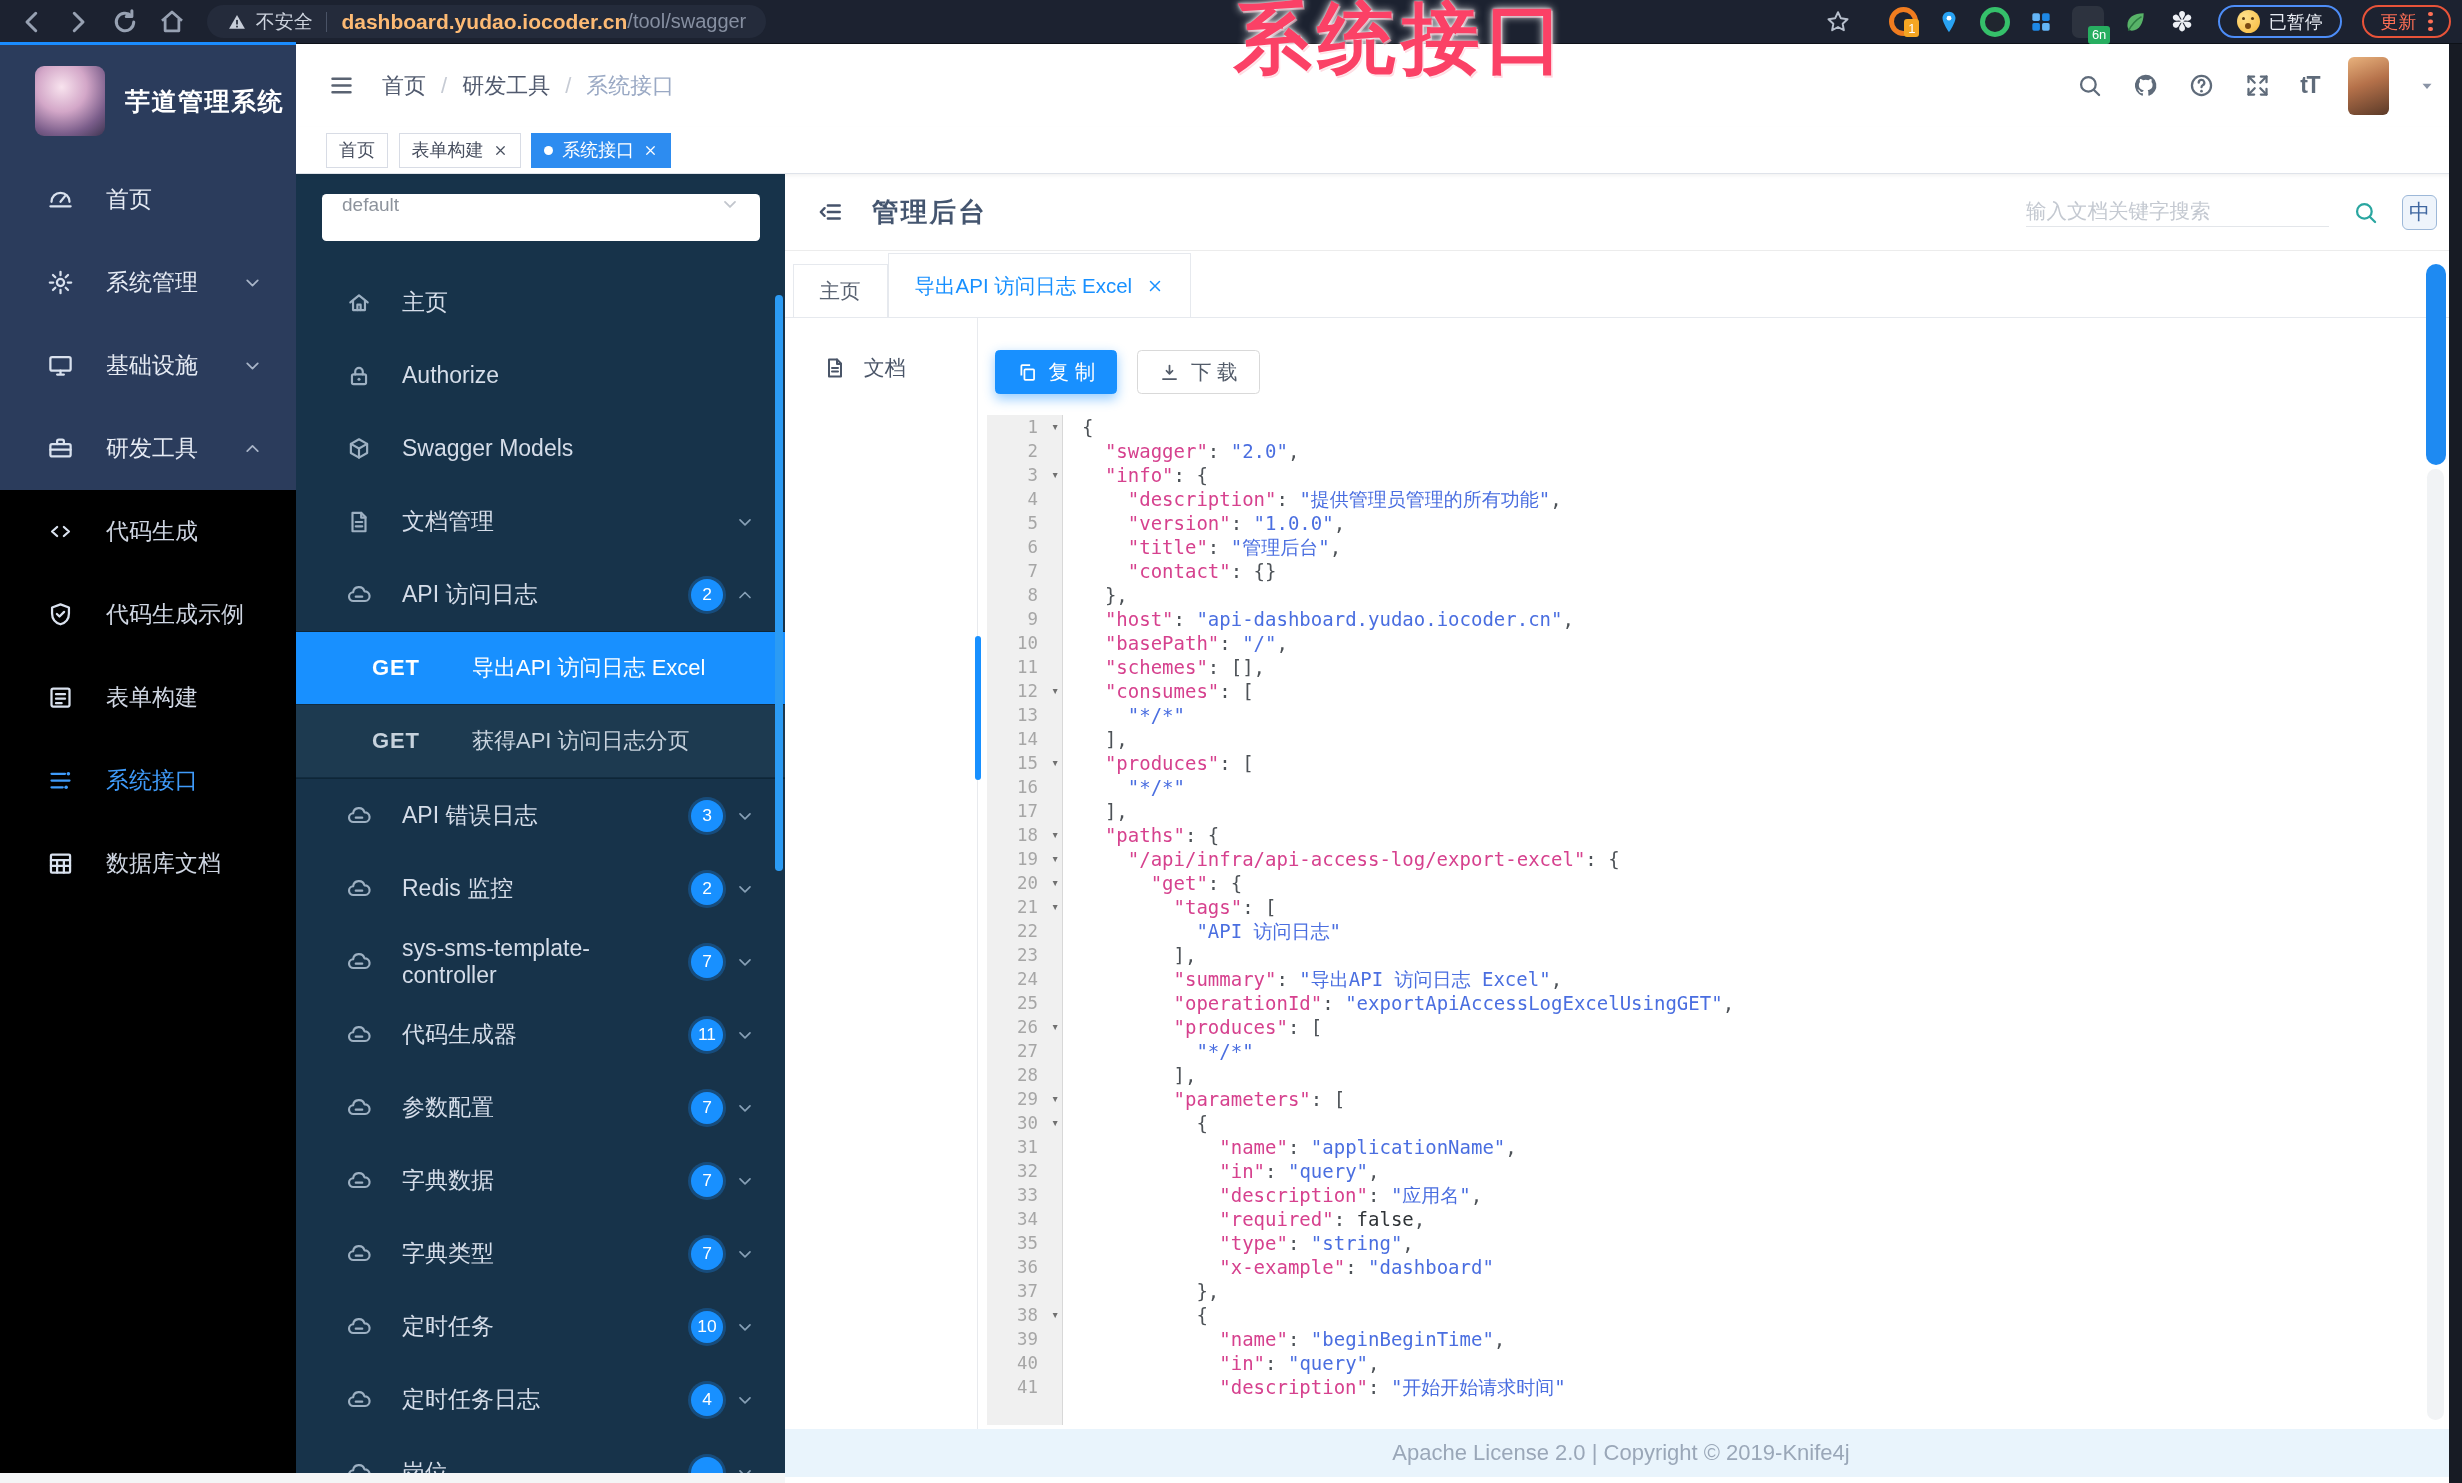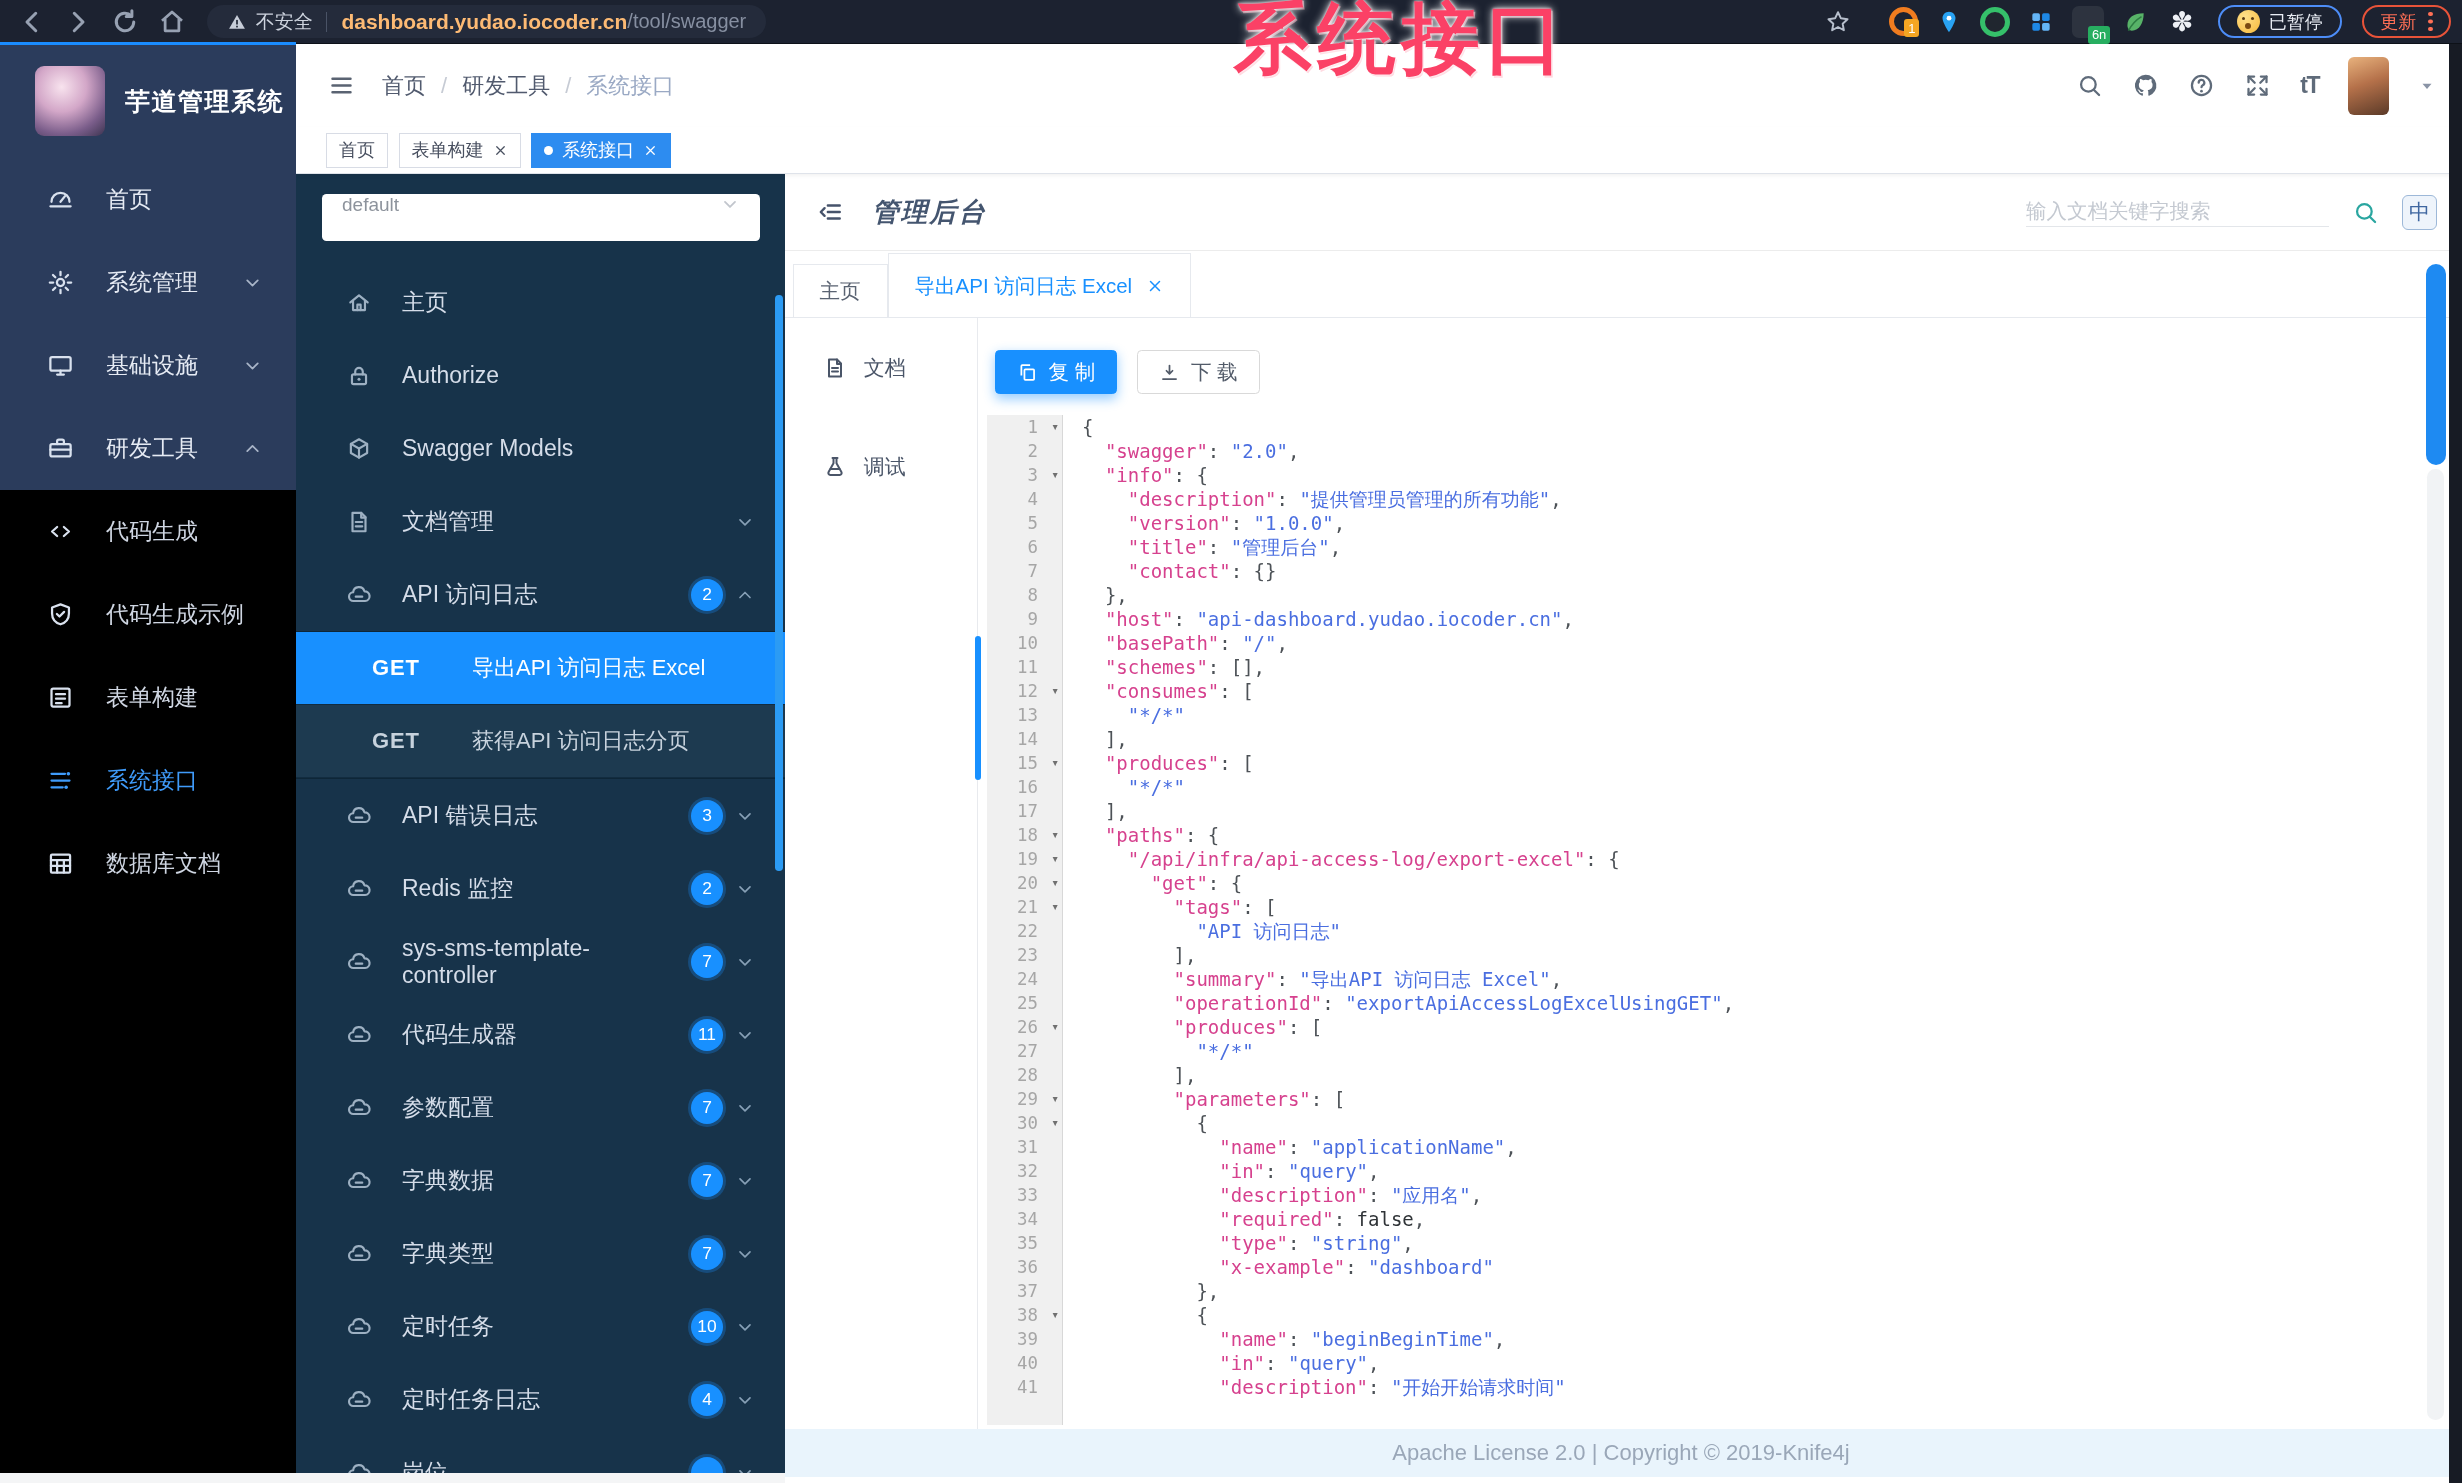--- a/index.html
+++ b/index.html
@@ -87,21 +87,21 @@
 .schildren{border-top:1.5px solid #0e2637;border-bottom:1.5px solid #0e2637;}
 .schild{height:73px;display:flex;align-items:center;padding-left:76px;background:#1d3a50;color:#c7d2dd;font-size:22px;border-bottom:0.8px solid #122c40;}
 .schild .method{width:100px;font-weight:700;letter-spacing:0.8px;}
 .schild.sel{background:#1890ff;color:#fff;}
 .spanel-scroll{position:absolute;right:2.3px;top:121px;width:7.6px;height:576px;background:#2b9bf4;border-radius:3.8px;}
 
 
 .doc{position:absolute;left:785px;top:174px;width:1664px;height:1309px;background:#fff;z-index:3;}
 .doc-header{position:absolute;left:0;top:0;right:0;height:77px;border-bottom:1.5px solid #ececec;display:flex;align-items:center;}
 .doc-fold{margin-left:32px;width:26px;height:26px;color:#46536b;flex:0 0 auto;}
-.doc-title{margin-left:29px;font-size:26.5px;color:#44556f;font-weight:700;letter-spacing:2.3px;font-style:italic;}
+.doc-title{margin-left:29px;font-size:26.5px;color:#44556f;font-weight:700;letter-spacing:2.3px;}
 .doc-search{margin-left:auto;display:flex;align-items:center;gap:23px;margin-right:12px;}
 .search-box{width:303px;border-bottom:1.5px solid #e3e6ea;padding-bottom:1px;font-size:20.5px;color:#c4c9d1;}
 .mag-ic{width:27px;height:27px;color:#2aa6a0;}
 .lang-badge{width:35px;height:35px;border:1.5px solid #9db8d8;border-radius:6px;color:#3f66a0;background:#eef4fb;font-size:21px;display:flex;align-items:center;justify-content:center;}
 .doc-tabs{position:absolute;left:0;top:79px;right:0;height:65px;border-bottom:1.5px solid #e6e9ee;display:flex;align-items:flex-end;padding-left:7.6px;background:#fff;}
 .dtab{height:53px;display:flex;align-items:center;gap:13.6px;padding:0 26px;border:0.8px solid #e6e9ee;border-bottom:none;background:#fff;color:#5a6372;font-size:20.5px;}
 .dtab.active{height:64px;color:#1890ff;}
 .dtab-x{width:18px;height:18px;color:inherit;}
 .rail{position:absolute;left:0;top:144px;width:193px;height:1111px;border-right:1.5px solid #e8eaee;}
 .rail-item{height:99px;display:flex;align-items:center;padding-left:38px;gap:16.7px;color:#4a5568;font-size:21px;margin-top:0;}
@@ -705,29 +705,20 @@
       <div class="rail-ind"></div>
     <div class="rail-item">
           <span class="icon r-ic">
             <svg viewBox="0 0 24 24" fill="none" stroke="currentColor" stroke-width="2" stroke-linecap="round" stroke-linejoin="round">
               <path d="M6 3.5h8l4 4v13H6z"></path>
               <path d="M14 3.5V8h4"></path>
               <path d="M9 12h6M9 15.5h6"></path>
             </svg>
           </span>
           <span>文档</span>
-        </div>
-        <div class="rail-item">
-          <span class="icon r-ic">
-            <svg viewBox="0 0 24 24" fill="none" stroke="currentColor" stroke-width="2" stroke-linecap="round" stroke-linejoin="round">
-              <path d="M9.5 3h5M10.5 3v5.2L5.6 17a2 2 0 0 0 1.8 3h9.2a2 2 0 0 0 1.8-3l-4.9-8.8V3"></path>
-              <path d="M7.5 14h9"></path>
-            </svg>
-          </span>
-          <span>调试</span>
         </div>
       </div>
     <div class="btn-row">
       <div class="btn btn-copy">
         <span class="b-ic icon">
             <svg viewBox="0 0 24 24" fill="none" stroke="currentColor" stroke-width="2" stroke-linejoin="round">
               <rect x="8.5" y="8.5" width="11" height="12" rx="1"></rect>
               <path d="M5 15.5V4.5a1 1 0 0 1 1-1h9"></path>
             </svg>
           </span>

